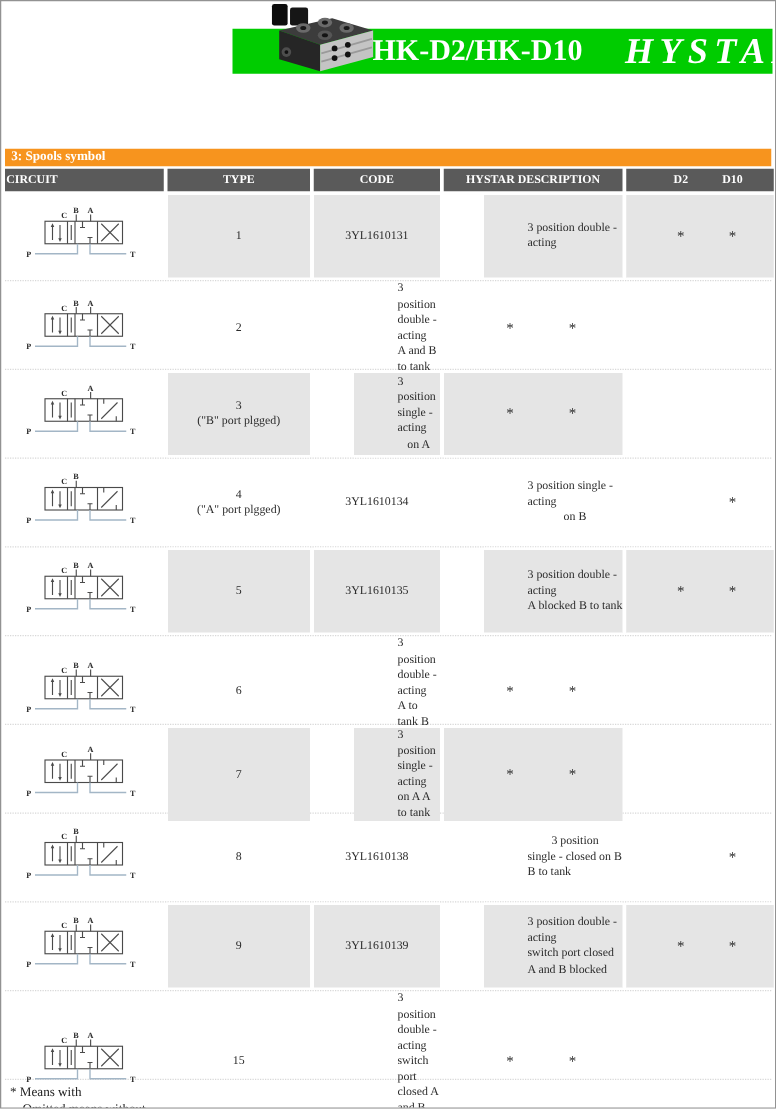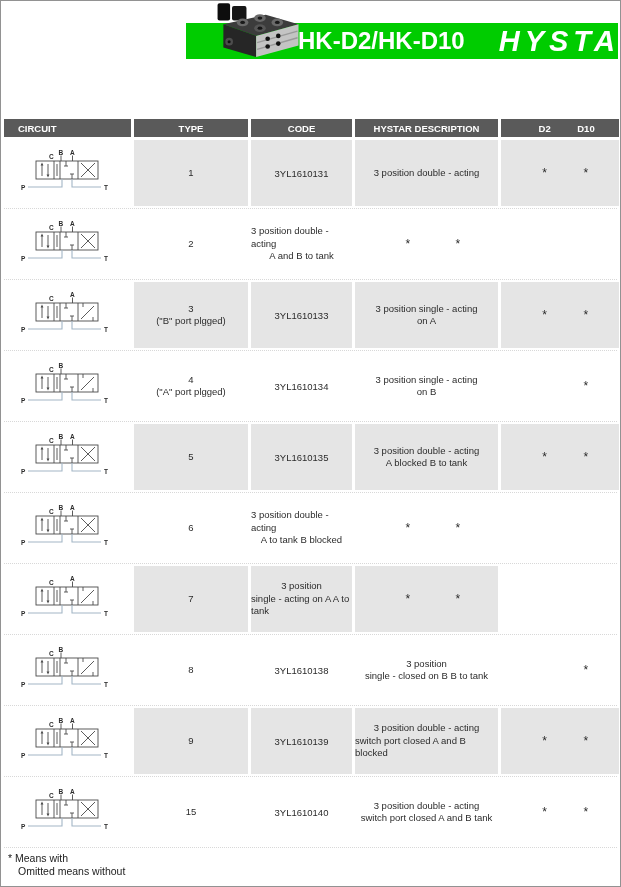--- a/index.html
+++ b/index.html
@@ -1,48 +1,48 @@
 <!DOCTYPE html>
 <html><head>
 <meta charset="utf-8">
 <style>
   html,body{margin:0;padding:0;background:#ffffff;}
   body{font-family:"Liberation Sans","DejaVu Sans",sans-serif;}
   .page{position:relative;width:621px;height:887px;box-sizing:border-box;
-        border:1px solid #929292;background:#fff;overflow:hidden;}
+        border:1px solid #929292;background:#fff;overflow:hidden;font-family:Liberation Serif, serif;}
 
   
   .banner{position:absolute;left:185px;right:2px;top:22px;height:36px;
           display:flex;align-items:center;}
   .banner .model{color:#fff;font-size:24px;font-weight:bold;margin-left:112px;white-space:nowrap;}
   .banner .brand{color:#fff;font-size:29px;font-weight:bold;font-style:italic;
                  letter-spacing:5px;margin-left:34px;white-space:nowrap;}
   .valve{position:absolute;left:205px;top:2px;width:106px;height:60px;}
 
   
   .content{position:absolute;left:3px;right:3px;top:118px;}
   .section-bar{height:14px;line-height:14px;color:#fff;font-weight:bold;
                font-size:10.5px;padding-left:5px;margin-bottom:2px;}
 
   .grid{display:grid;grid-template-columns:127px 114px 101px 143px 118px;column-gap:3px;}
 
   .thead{margin-bottom:1px;}
   .thead .cell{background:#5a5a5a;color:#fff;font-size:9.5px;font-weight:bold;
                height:18px;display:flex;align-items:center;justify-content:center;}
-  .thead .cell.first{justify-content:flex-start;padding-left:14px;}
+  .thead .cell.first{justify-content:flex-start;padding-left:1px;}
 
   .row{height:70px;border-bottom:1px dotted #d8d8d8;}
   .row .cell{display:flex;align-items:center;justify-content:center;
              font-size:9.5px;color:#2b2b2b;box-sizing:border-box;}
   .row.odd .cell:not(.circuit){background:#e5e5e5;background-clip:padding-box;
              border-top:2px solid #fff;border-bottom:2px solid #fff;}
   .circuit svg{width:127px;height:64px;}
   .type-cell{flex-direction:column;line-height:12px;text-align:center;}
   .desc-cell{flex-direction:column;align-items:flex-start;justify-content:center;
-             line-height:12.5px;}
+             padding-left:35px;line-height:12.5px;margin-left:32px;}
   .dcol{position:relative;}
   .dcol .star, .dhead .hlbl{position:absolute;top:50%;transform:translate(-50%,-50%);}
   .pos-d2{left:37%;} .pos-d10{left:72%;}
   .dcol .star{font-size:12px;color:#2b2b2b;}
   .dhead{position:relative;}
 
   .footnote{padding:4px 0 0 4px;font-size:10.5px;color:#222;line-height:13px;}
   .footnote .l2{padding-left:10px;}
 </style>
 </head>
@@ -75,20 +75,21 @@
     <circle cx="64" cy="37" r="2.4" fill="#111"></circle>
       <circle cx="75" cy="34" r="2.4" fill="#111"></circle>
     <circle cx="64" cy="45" r="2.4" fill="#111"></circle>
       <circle cx="75" cy="42" r="2.4" fill="#111"></circle>
     <circle cx="24" cy="40" r="4" fill="#4d4d4d"></circle>
       <circle cx="24" cy="40" r="1.6" fill="#101010"></circle>
   </svg>
 
   <div class="content">
 
+    <div class="section-bar" style="background: rgb(247, 148, 30);">3: Spools symbol</div>
 
     <div class="grid thead">
       <div class="cell first">CIRCUIT</div>
       <div class="cell">TYPE</div>
       <div class="cell">CODE</div>
       <div class="cell">HYSTAR DESCRIPTION</div>
       <div class="cell dhead">
         <span class="hlbl pos-d2">D2</span>
         <span class="hlbl pos-d10">D10</span>
       </div>
@@ -233,23 +234,20 @@
                 <text x="66" y="13.5">A</text>
       <text x="17" y="48.5">P</text>
       <text x="100" y="48.5">T</text>
     </g>
   </svg>
           </div>
     <div class="cell type-cell">
       <span class="v-type">3</span>
       <span class="v-note">("B" port plgged)</span>
     </div>
-    <div class="cell code-cell">
-      <span class="v-code">3YL1610133</span>
-    </div>
     <div class="cell desc-cell">
       <span class="v-d1">3 position single - acting</span>
       <span class="v-d2line">on A</span>
     </div>
     <div class="cell dcol">
       <span class="star pos-d2 v-star-d2">*</span>
       <span class="star pos-d10 v-star-d10">*</span>
     </div>
   </div>
 
@@ -602,23 +600,20 @@
                 <text x="66" y="13.5">A</text>
       <text x="17" y="48.5">P</text>
       <text x="100" y="48.5">T</text>
     </g>
   </svg>
           </div>
     <div class="cell type-cell">
       <span class="v-type">15</span>
       <span class="v-note"></span>
     </div>
-    <div class="cell code-cell">
-      <span class="v-code">3YL1610140</span>
-    </div>
     <div class="cell desc-cell">
       <span class="v-d1">3 position double - acting</span>
       <span class="v-d2line">switch port closed A and B tank</span>
     </div>
     <div class="cell dcol">
       <span class="star pos-d2 v-star-d2">*</span>
       <span class="star pos-d10 v-star-d10">*</span>
     </div>
   </div>
 </div>

